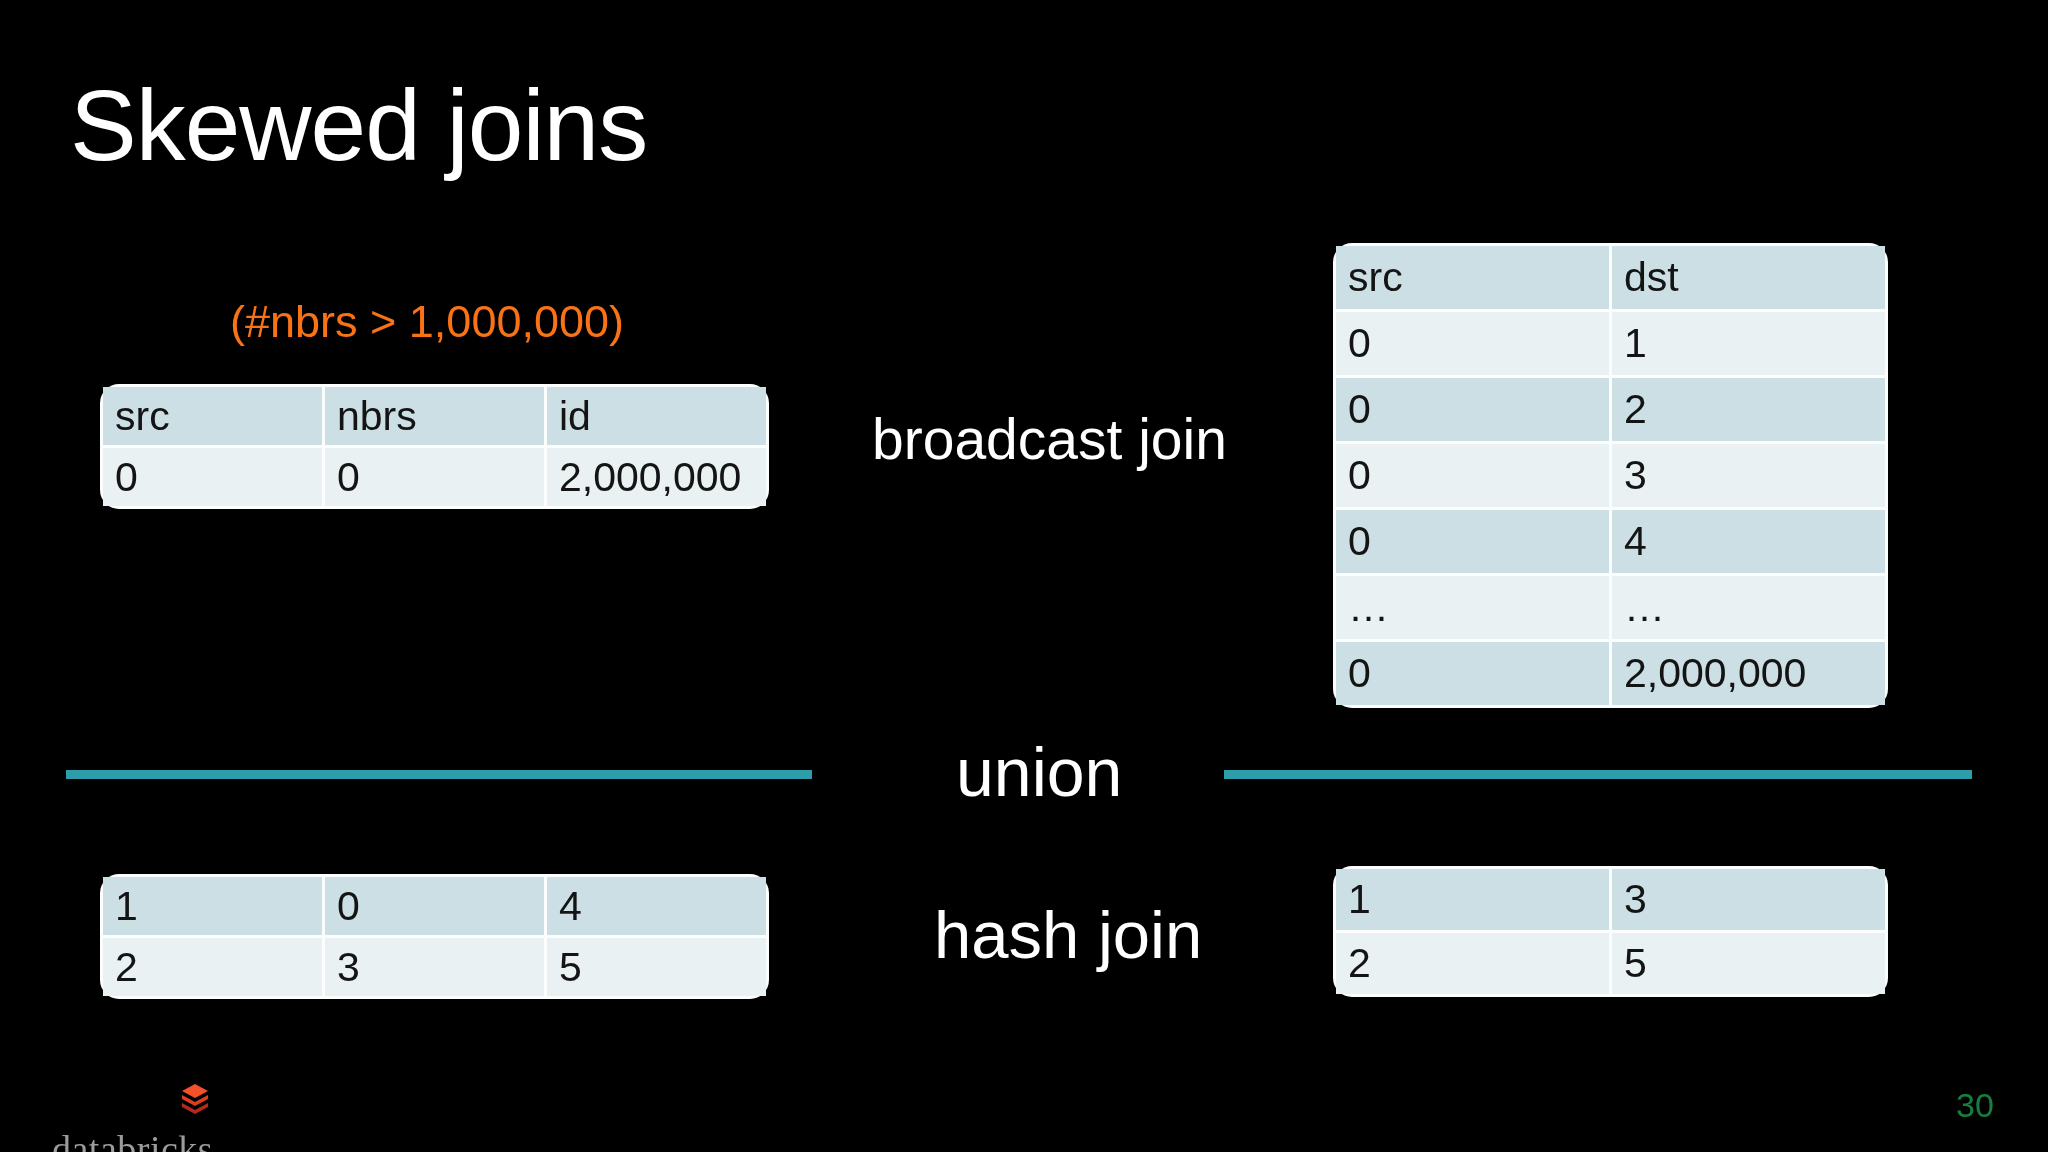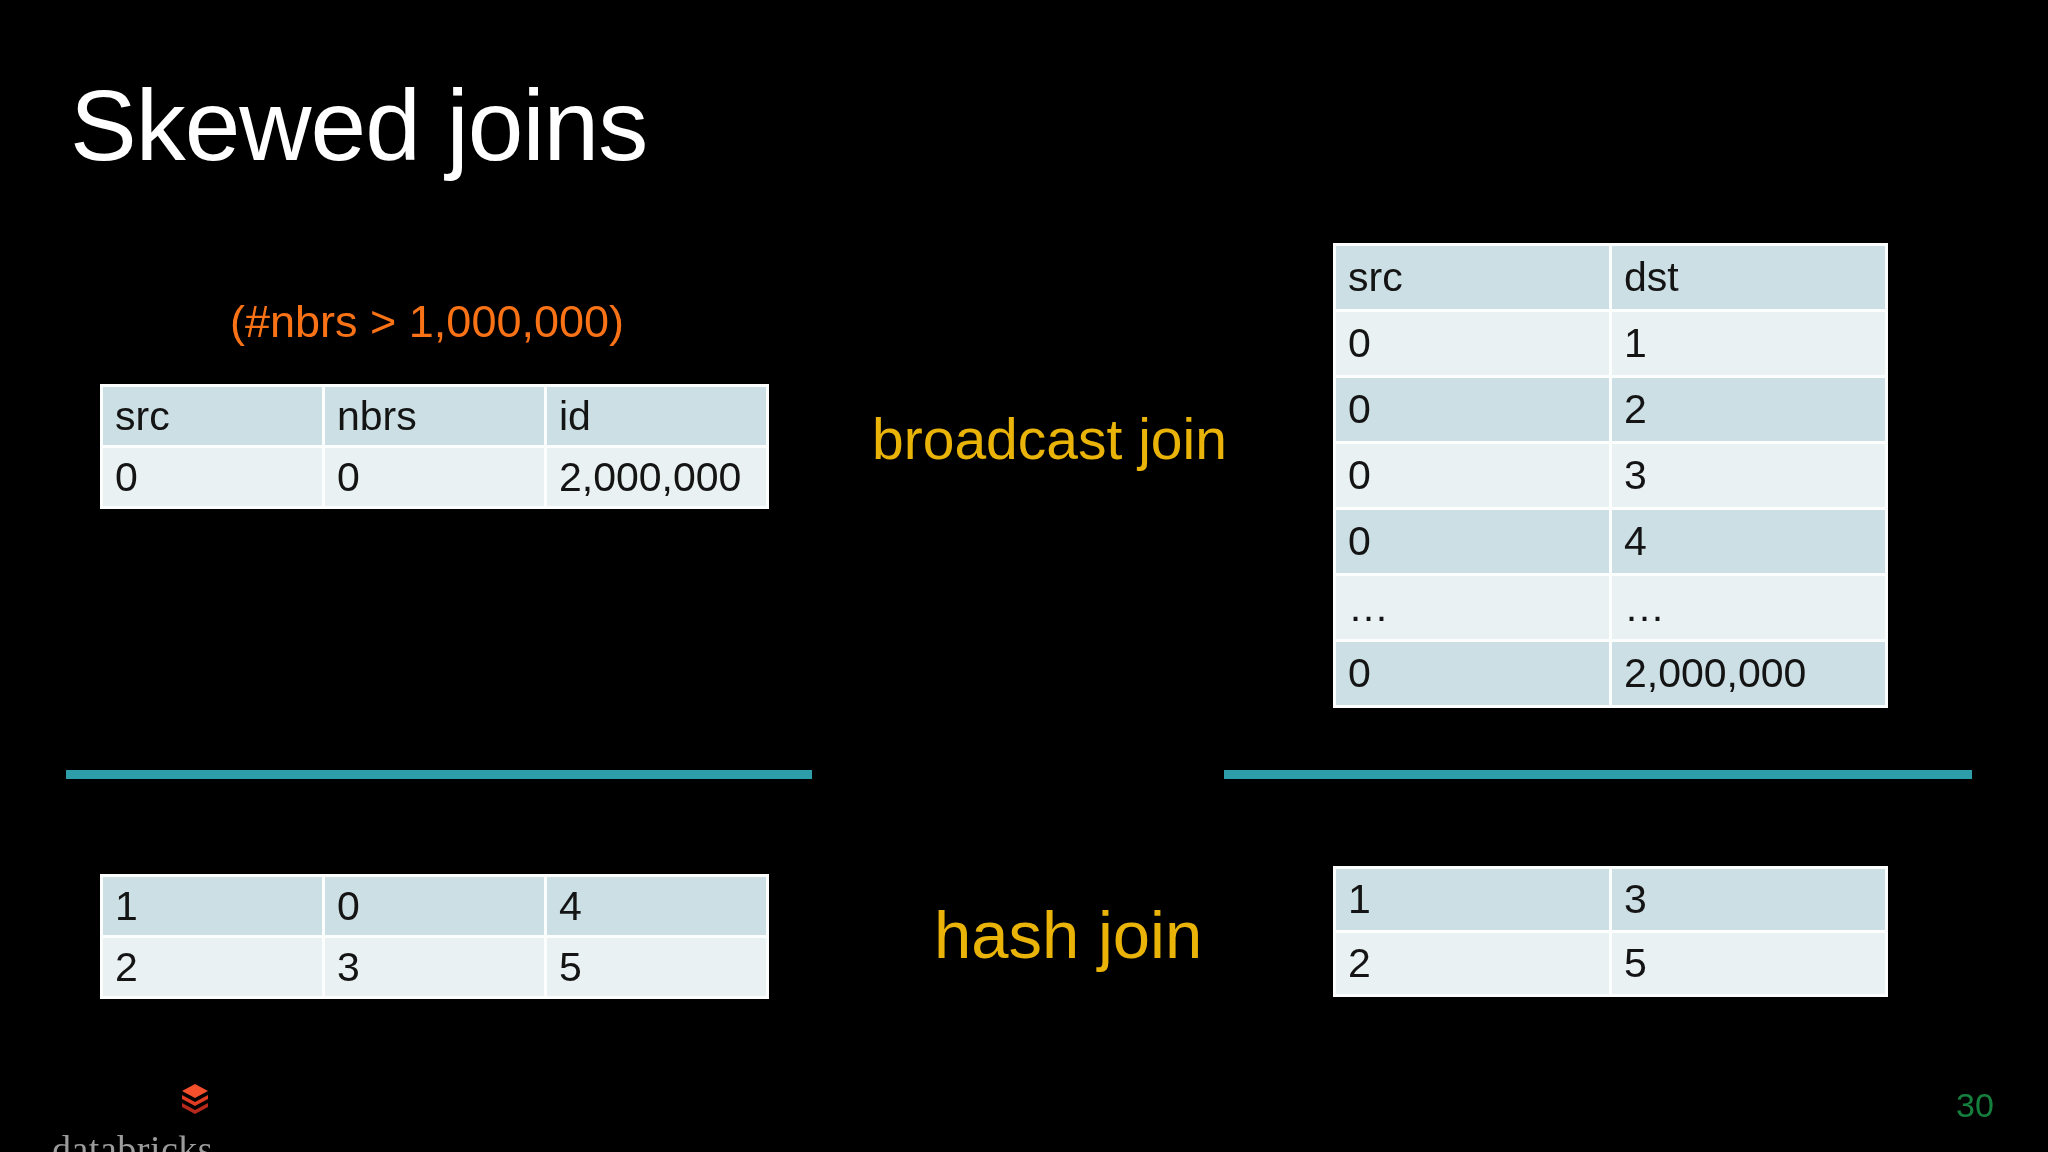--- a/index.html
+++ b/index.html
@@ -28,21 +28,21 @@
   }
   .caption {
     position: absolute;
     left: 230px;
     top: 296px;
     font-size: 45px;
     color: #f97316;
   }
   .label {
     position: absolute;
-    color: #eab308;
+    color: #ffffff;
     white-space: nowrap;
   }
   .label-broadcast { left: 872px; top: 406px; font-size: 57px; }
   .label-union     { left: 956px; top: 733px; font-size: 68px; }
   .label-hash      { left: 934px; top: 896px; font-size: 67px; }
 
   .divider {
     position: absolute;
     top: 770px;
     height: 9px;
@@ -51,20 +51,21 @@
   .divider-left  { left: 66px;   width: 746px; }
   .divider-right { left: 1224px; width: 748px; }
 
   .table {
     position: absolute;
     display: grid;
     gap: 3px;
     padding: 3px;
     background: var(--table-border, #fcfdfd);
     box-sizing: border-box;
+    border-radius: 19px;
   }
   .t-top-left     { left: 100px;  top: 384px; width: 669px; grid-auto-rows: 58px; }
   .t-top-right    { left: 1333px; top: 243px; width: 555px; grid-auto-rows: 63px; }
   .t-bottom-left  { left: 100px;  top: 874px; width: 669px; grid-auto-rows: 58px; }
   .t-bottom-right { left: 1333px; top: 866px; width: 555px; grid-auto-rows: 61px; }
 
   .cell {
     display: flex;
     align-items: center;
     padding-left: 12px;
@@ -135,20 +136,21 @@
       <div class="cell band-light">3</div>
       <div class="cell band-dark">0</div>
       <div class="cell band-dark">4</div>
       <div class="cell band-light">…</div>
       <div class="cell band-light">…</div>
       <div class="cell band-dark">0</div>
       <div class="cell band-dark">2,000,000</div>
     </div>
 
   <div class="divider divider-left"></div>
+  <div class="label label-union">union</div>
   <div class="divider divider-right"></div>
 
   <div class="table t-bottom-left" style="grid-template-columns: repeat(3, 1fr);">
       <div class="cell band-dark">1</div>
       <div class="cell band-dark">0</div>
       <div class="cell band-dark">4</div>
       <div class="cell band-light">2</div>
       <div class="cell band-light">3</div>
       <div class="cell band-light">5</div>
     </div>

